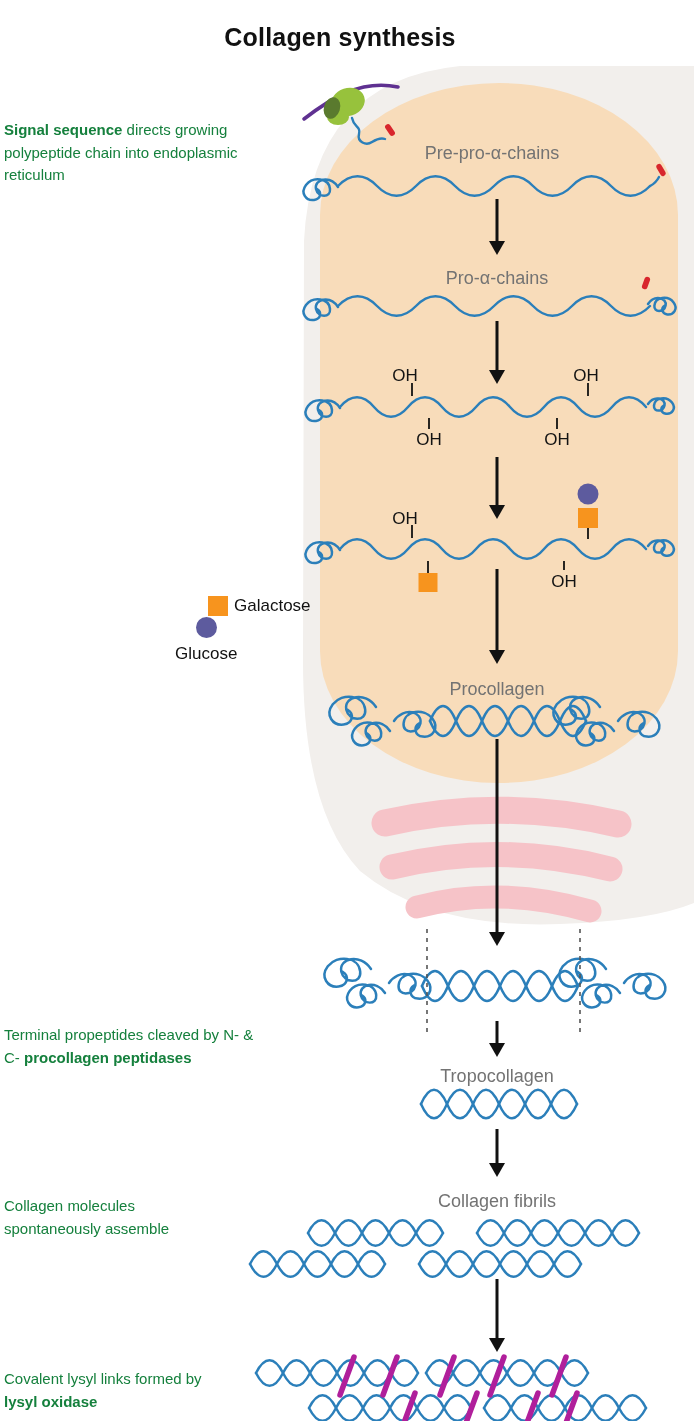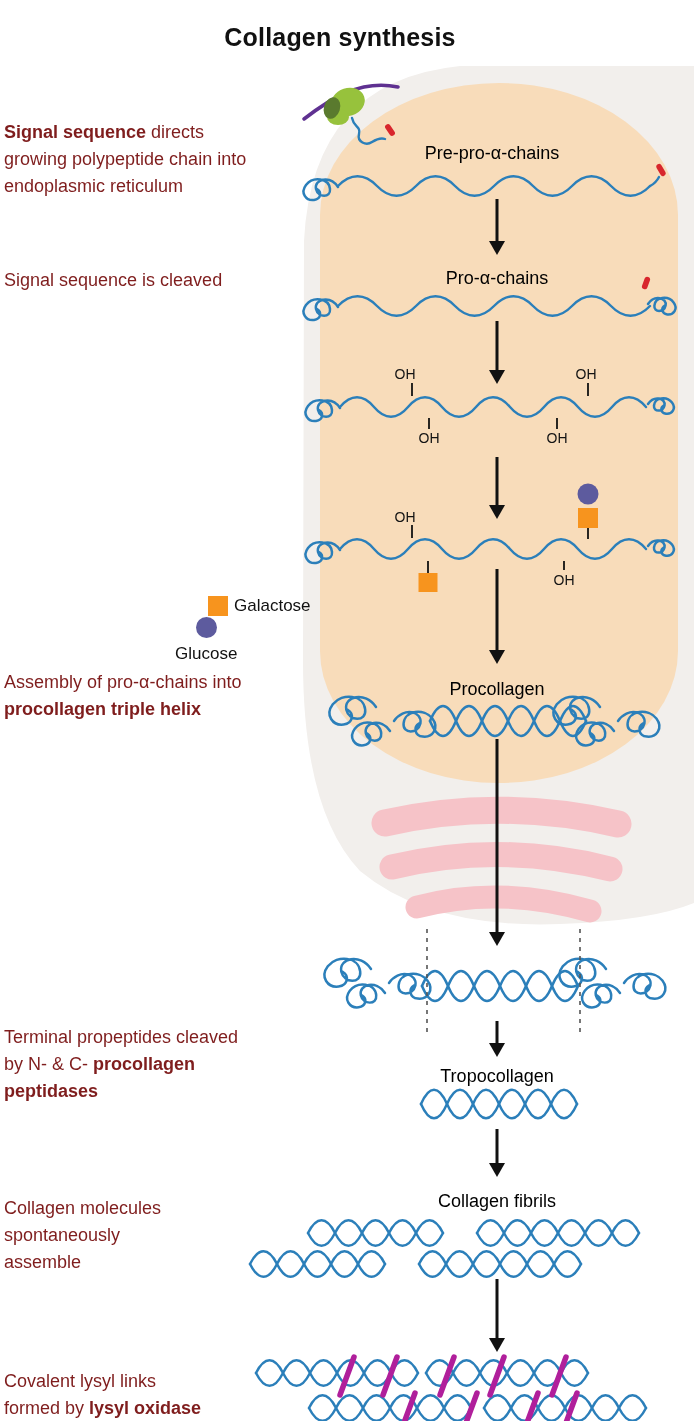--- a/index.html
+++ b/index.html
@@ -1,24 +1,24 @@
 <!DOCTYPE html>
 <html><head>
 <meta charset="utf-8">
 <style>
   html,body{margin:0;padding:0;background:#ffffff;}
   #canvas{position:relative;width:694px;height:1421px;background:#ffffff;overflow:hidden;
           font-family:"Liberation Sans",sans-serif;color:#111;margin-top:21px;}
   #diagram-svg{position:absolute;left:0;top:0;width:694px;height:1421px;}
   .title{position:absolute;left:0;top:2px;width:680px;text-align:center;
          font-size:25px;font-weight:700;letter-spacing:.2px;}
-  .ann{position:absolute;font-size:18px;line-height:1.5;color:#7f1d1d;}
+  .ann{position:absolute;font-size:15px;line-height:1.5;color:#15803d;}
   .ann b{font-weight:700;}
-  .stage{position:absolute;transform:translateX(-50%);font-size:18px;color:#000000;white-space:nowrap;}
-  .oh{position:absolute;transform:translateX(-50%);font-size:14px;color:#131313;}
+  .stage{position:absolute;transform:translateX(-50%);font-size:18px;color:#737373;white-space:nowrap;}
+  .oh{position:absolute;transform:translateX(-50%);font-size:17px;color:#131313;}
   .legend-row{position:absolute;display:flex;align-items:center;gap:6px;font-size:17px;}
   .sq{width:20px;height:20px;display:inline-block;}
   .ci{width:21px;height:21px;border-radius:50%;display:inline-block;}
 </style>
 </head>
 <body>
 
 <div id="canvas">
 
   <svg id="diagram-svg" viewBox="0 0 694 1421">
@@ -125,26 +125,20 @@
       <line x1="463" y1="1410" x2="477" y2="1372" stroke="#b01f9b" stroke-width="5.5" stroke-linecap="round"></line>
       <line x1="524" y1="1410" x2="538" y2="1372" stroke="#b01f9b" stroke-width="5.5" stroke-linecap="round"></line>
       <line x1="563" y1="1410" x2="577" y2="1372" stroke="#b01f9b" stroke-width="5.5" stroke-linecap="round"></line>
     </svg>
 
   <div class="title">Collagen synthesis</div>
 
   <div class="ann" style="left:4px;top:98px;width:250px;">
     <b>Signal sequence</b><span> directs growing polypeptide chain into endoplasmic reticulum</span>
   </div>
-  <div class="ann" style="left:4px;top:246px;width:270px;">
-    <span>Signal sequence is cleaved</span>
-  </div>
-  <div class="ann" style="left:4px;top:648px;width:300px;">
-    <span>Assembly of pro-α-chains into </span><b>procollagen triple helix</b>
-  </div>
   <div class="ann" style="left:4px;top:1174px;width:180px;">
     <span>Collagen molecules spontaneously assemble</span>
   </div>
   <div class="ann" style="left:4px;top:1003px;width:250px;">
     <span>Terminal propeptides cleaved by N- &amp; C- </span><b>procollagen peptidases</b>
   </div>
   <div class="ann" style="left:4px;top:1347px;width:200px;">
     <span>Covalent lysyl links formed by </span><b>lysyl oxidase</b>
   </div>
 

